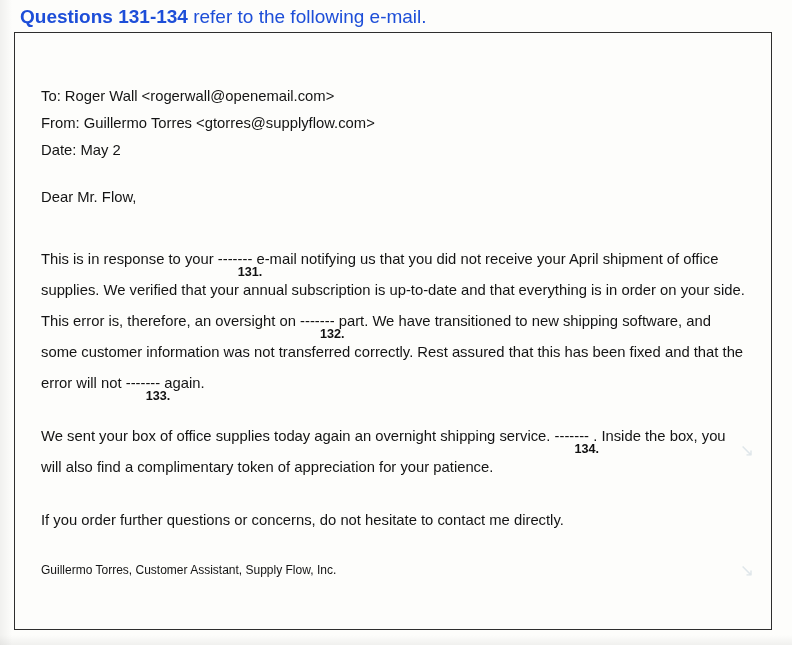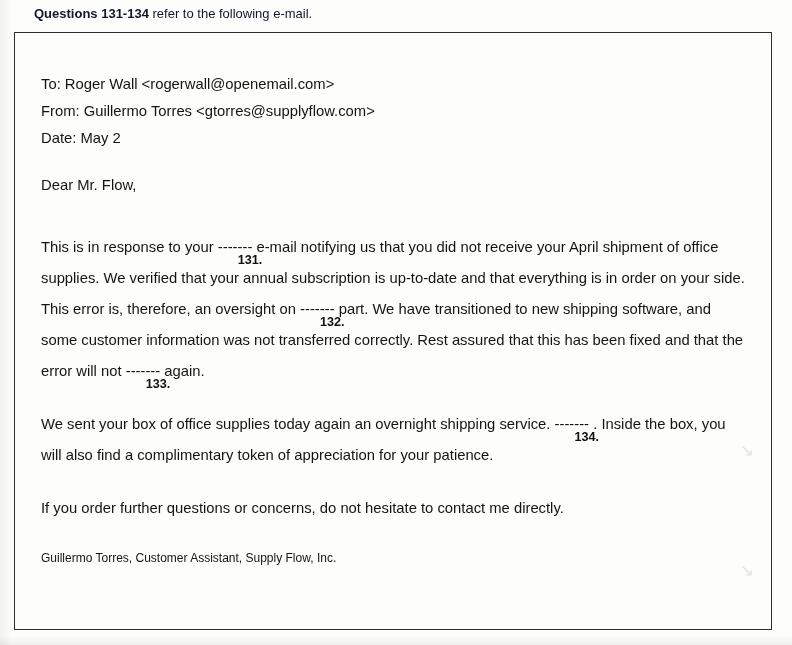--- a/index.html
+++ b/index.html
@@ -44,24 +44,24 @@
   .bleed-arrow {
     position: absolute;
     right: 38px;
     color: #dfe6ea;
     font-size: 17px;
     pointer-events: none;
   }
 
   .question-header {
     position: absolute;
-    left: 34px;
+    left: 20px;
     top: 6px;
-    font-size: 13px;
-    color: #0f172a;
+    font-size: 19px;
+    color: #1d4ed8;
   }
   .question-header b {
     font-weight: bold;
   }
 
   .email-box {
     position: absolute;
     left: 14px;
     top: 32px;
     width: 758px;
@@ -79,21 +79,21 @@
     font-size: 14.6px;
     line-height: 1.0;
     color: #141414;
   }
 
   .hdr-line {
     margin-bottom: 8px;
     font-size: 14.8px;
     line-height: 19px;
   }
-  .hdr-line:first-child { margin-top: 4px; }
+  .hdr-line:first-child { margin-top: 16px; }
 
   .salutation {
     margin-top: 30px;
     font-size: 14.8px;
   }
 
   .para {
     margin-top: 39px;
     font-size: 14.8px;
     line-height: 31px;

